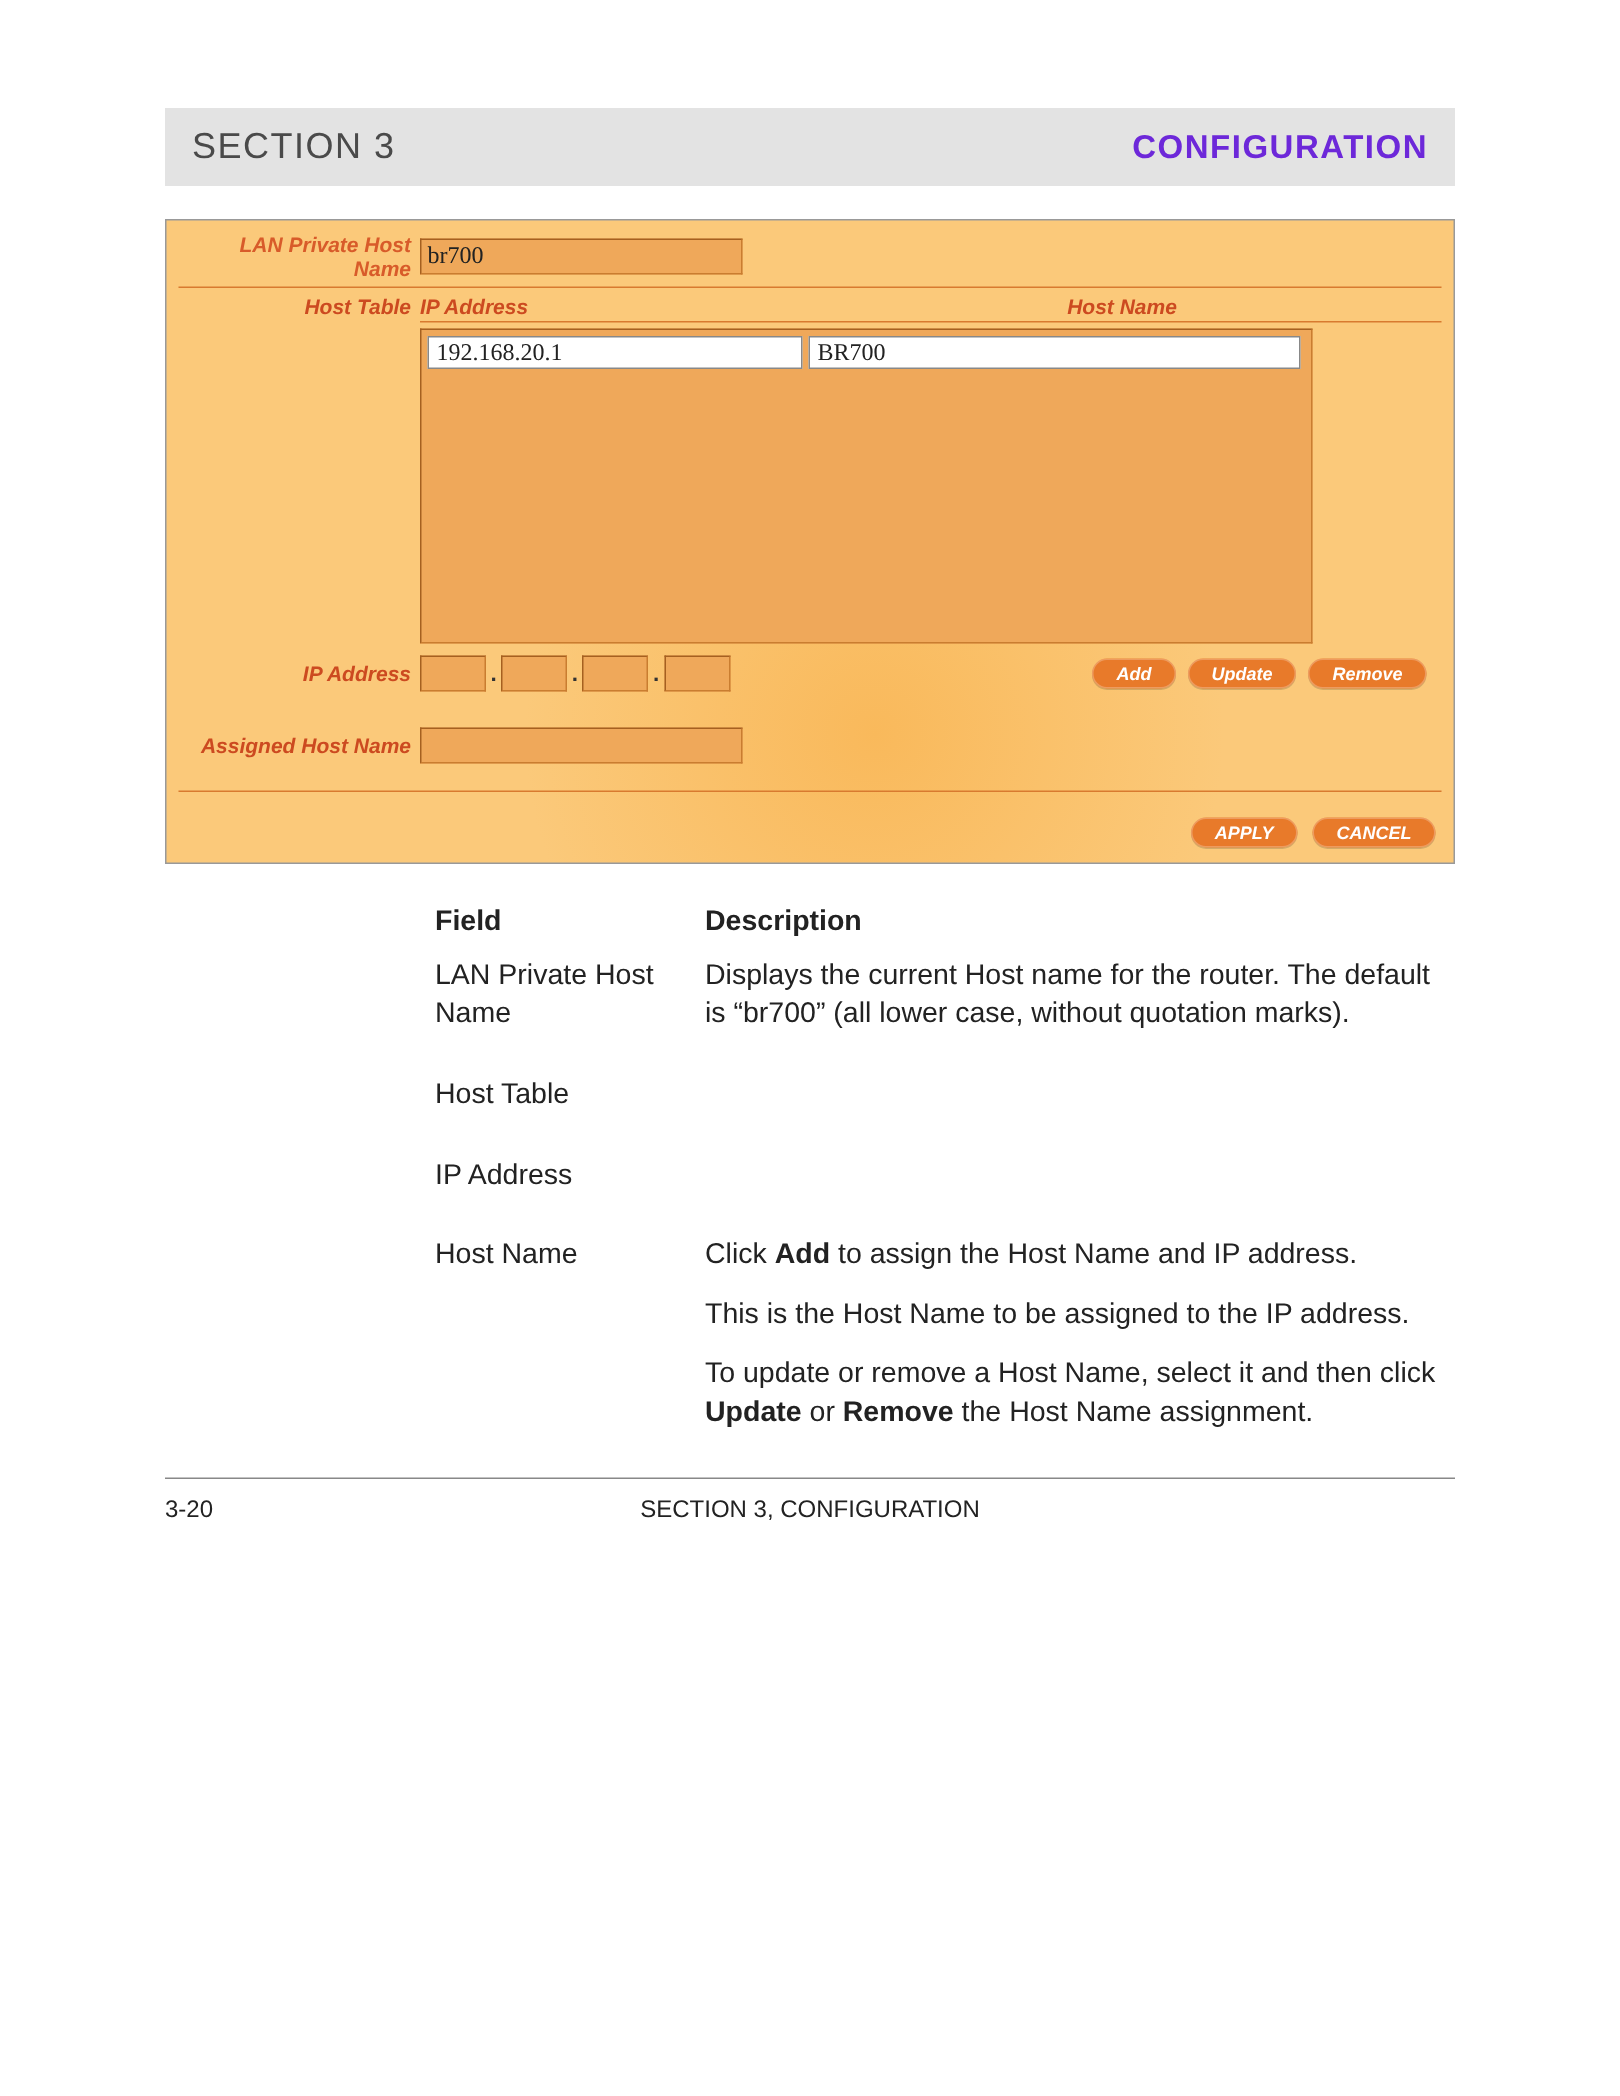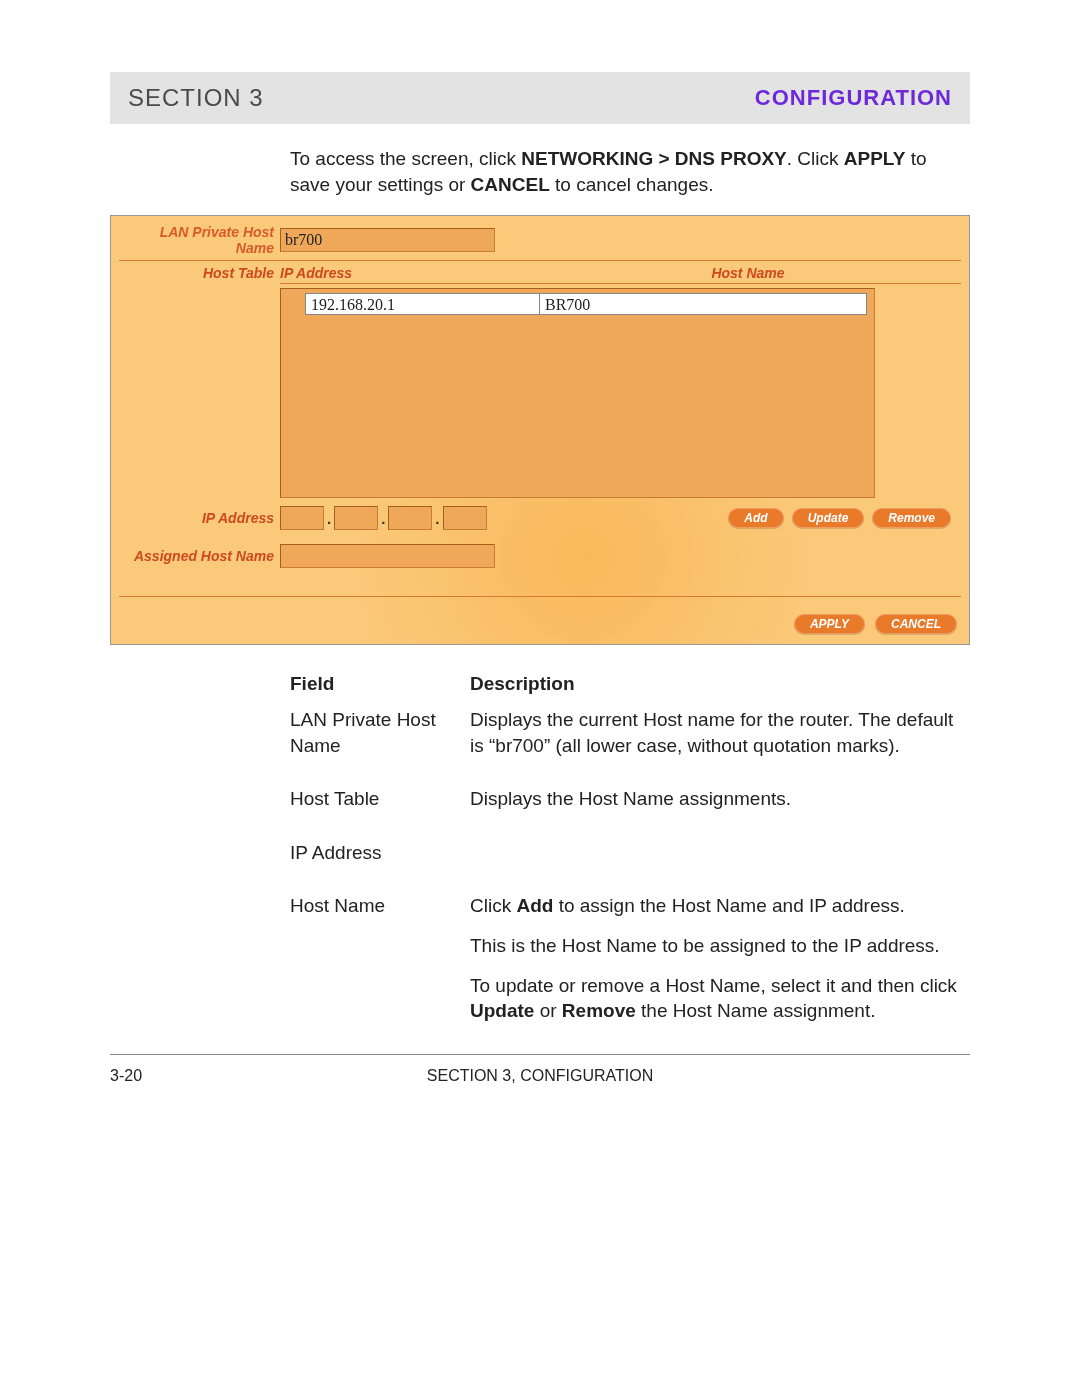--- a/index.html
+++ b/index.html
@@ -120,21 +120,21 @@
     position: absolute;
     top: 4px;
     height: 22px;
     background: #fff;
     border: 1px solid #888;
     padding: 2px 5px;
     font-family: "Times New Roman", serif;
     font-size: 16px;
     box-sizing: border-box;
   }
-  .listbox .cell.ip { left: 4px; width: 250px; margin-left: 20px; }
+  .listbox .cell.ip { left: 4px; width: 250px; }
   .listbox .cell.hn { left: 258px; width: 328px; }
   .ip-row {
     display: flex;
     align-items: center;
     margin-top: 8px;
   }
   .ip-row .lbl { width: 155px; }
   .dot { margin: 0 3px; color: #333; font-weight: bold; }
   .pill-group {
     display: flex;
@@ -197,23 +197,20 @@
 </style>
 </head>
 <body>
 
 <div class="page">
   <div class="header-bar">
     <span class="header-left">SECTION 3</span>
     <span class="header-right">CONFIGURATION</span>
   </div>
 
-  <div class="intro">
-    <span>To access the screen, click </span><b>NETWORKING &gt; DNS PROXY</b><span>. Click </span><b>APPLY</b><span> to save your settings or </span><b>CANCEL</b><span> to cancel changes.</span>
-  </div>
 
   <div class="panel">
     <div class="row">
       <span class="lbl">LAN Private Host Name</span>
       <input type="text" class="host-name-input" value="br700" style="">
     </div>
     <hr class="hr-line">
     <div class="col-headers">
       <span class="lbl red">Host Table</span>
       <span class="col1">IP Address</span>
@@ -232,21 +229,21 @@
         <span class="dot">.</span>
       <input type="text" class="octet" value="" style="">
         <span class="dot">.</span>
       <input type="text" class="octet" value="" style="">
       <div class="pill-group">
         <button class="pill">Add</button>
         <button class="pill">Update</button>
         <button class="pill">Remove</button>
       </div>
     </div>
-    <div class="row" style="margin-top:14px;">
+    <div class="row" style="margin-top:24px;">
       <span class="lbl red">Assigned Host Name</span>
       <input type="text" class="assigned-input" value="" style="">
     </div>
     <hr class="footer-hr">
     <div class="footer-btns">
       <button class="pill">APPLY</button>
       <button class="pill">CANCEL</button>
     </div>
   </div>
 
@@ -256,21 +253,20 @@
       <div class="dcol2 dhead">Description</div>
     </div>
 
     <div class="drow">
       <div class="dcol1">LAN Private Host Name</div>
       <div class="dcol2">Displays the current Host name for the router. The default is “br700” (all lower case, without quotation marks).</div>
     </div>
 
     <div class="drow">
       <div class="dcol1">Host Table</div>
-      <div class="dcol2">Displays the Host Name assignments.</div>
     </div>
 
     <div class="drow">
       <div class="dcol1">IP Address</div>
     </div>
 
     <div class="drow" style="margin-bottom:0;">
       <div class="dcol1">Host Name</div>
       <div class="dcol2">
         <div class="para">

